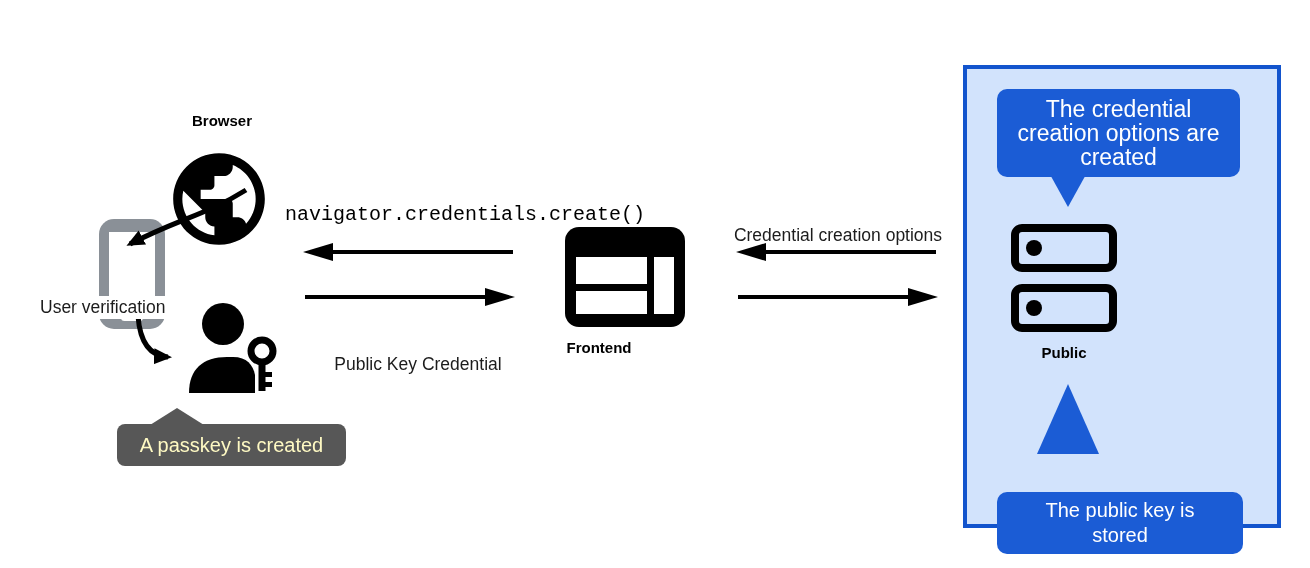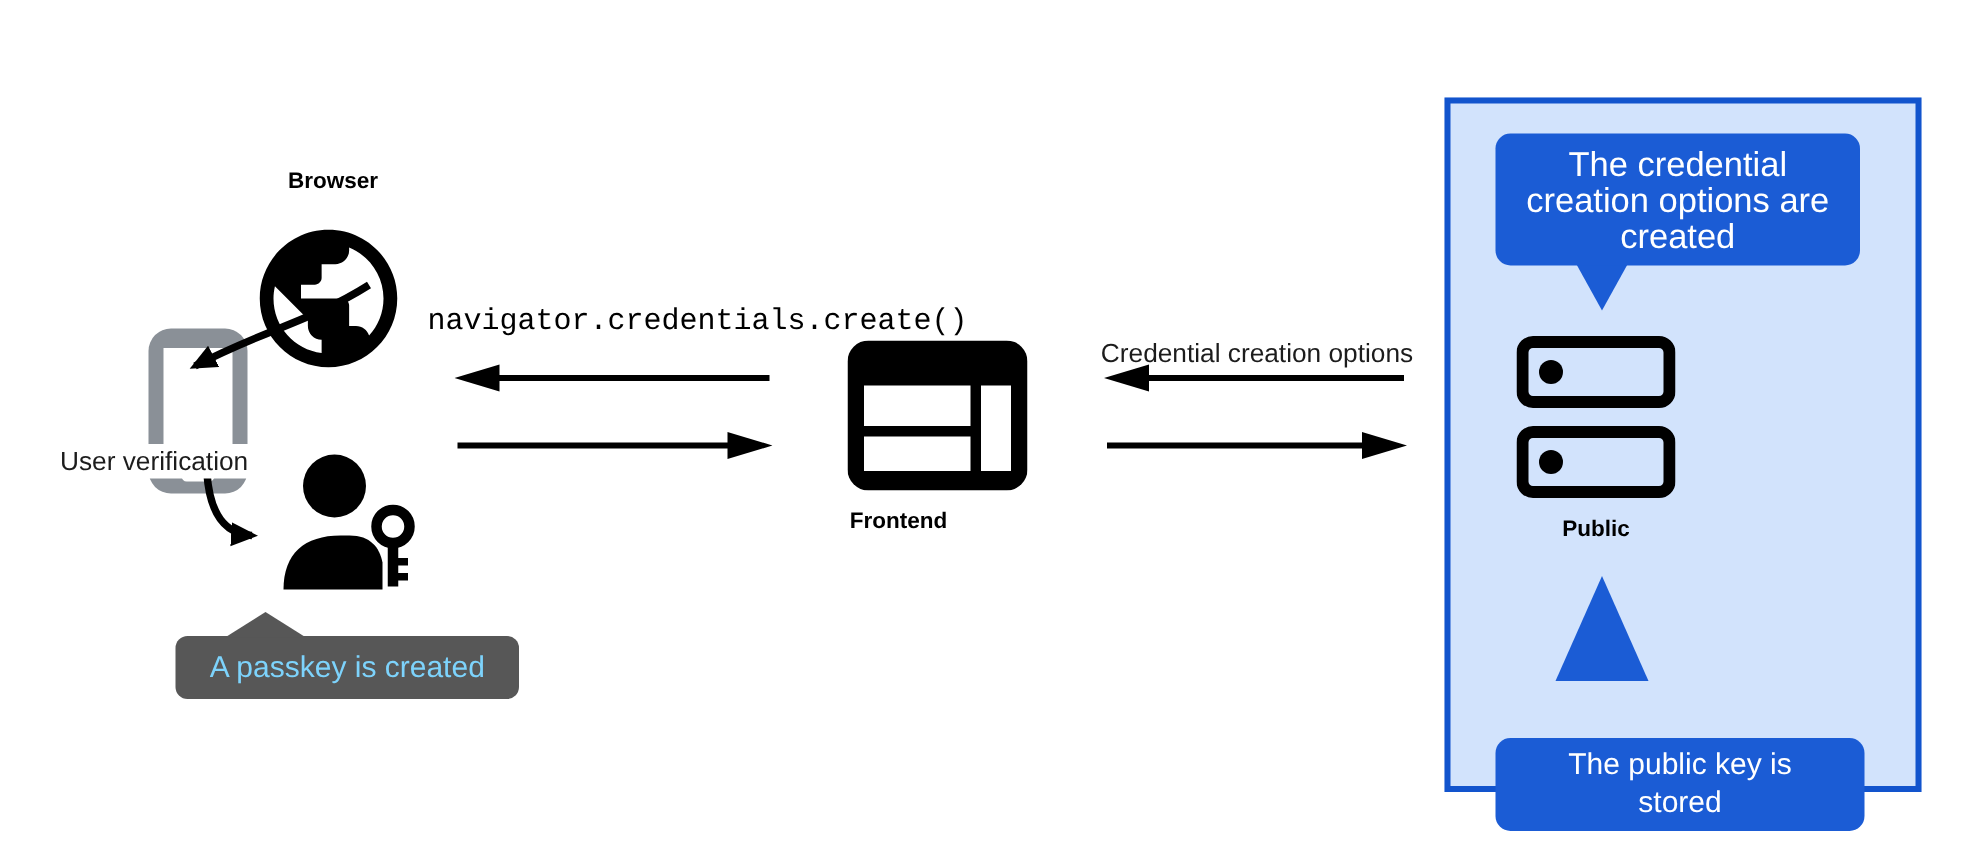--- a/index.html
+++ b/index.html
@@ -9,21 +9,21 @@
   }
   .abs{position:absolute;}
   .node-label{font-weight:bold;font-size:15px;text-align:center;color:#000;}
   .msg-label{font-size:17.5px;text-align:center;color:#1c1c1c;margin-top:24px;}
   .code-label{font-family:"Liberation Mono","DejaVu Sans Mono",monospace;font-size:20px;text-align:center;color:#000;}
   .uv-label{font-size:17.5px;color:#1c1c1c;background:#fff;padding:1px 4px;white-space:nowrap;z-index:6;}
 
   
   .tooltip-dark{
     left:117px;top:424px;width:229px;height:42px;background:#575757;border-radius:8px;
-    color:#7dd3fc;font-size:20px;text-align:center;line-height:42px;z-index:4;
+    color:#fef9c3;font-size:20px;text-align:center;line-height:42px;z-index:4;
   }
   .tooltip-dark::before{
     content:"";position:absolute;left:33px;top:-16px;width:0;height:0;
     border-left:27px solid transparent;border-right:27px solid transparent;border-bottom:17px solid #575757;
   }
 
   
   .backend-panel{
     left:963px;top:65px;width:318px;height:463px;box-sizing:border-box;
     border:4px solid #1254cd;background:#d2e3fc;
@@ -97,20 +97,21 @@
   <svg class="abs" style="left:303px;top:241px;" width="212" height="22" viewBox="0 0 212 22">
     <line x1="210" y1="11" x2="28" y2="11" stroke="#000" stroke-width="4"></line>
     <polygon points="0,11 30,2 30,20" fill="#000"></polygon>
   </svg>
 
   <svg class="abs" style="left:303px;top:286px;" width="212" height="22" viewBox="0 0 212 22">
     <line x1="2" y1="11" x2="184" y2="11" stroke="#000" stroke-width="4"></line>
     <polygon points="212,11 182,2 182,20" fill="#000"></polygon>
   </svg>
 
+  <div class="abs msg-label" style="left:318px;top:330px;width:200px;">Public Key Credential</div>
 
   <div class="abs" style="left:565px;top:227px;">
     <svg width="120" height="100" viewBox="0 0 120 100">
       <rect x="0" y="0" width="120" height="100" rx="14" fill="#000"></rect>
       <rect x="11" y="30" width="71" height="27" fill="#fff"></rect>
       <rect x="11" y="64" width="71" height="23" fill="#fff"></rect>
       <rect x="89" y="30" width="20" height="57" fill="#fff"></rect>
     </svg>
   </div>
   <div class="abs node-label" style="left:539px;top:339px;width:120px;">Frontend</div>

